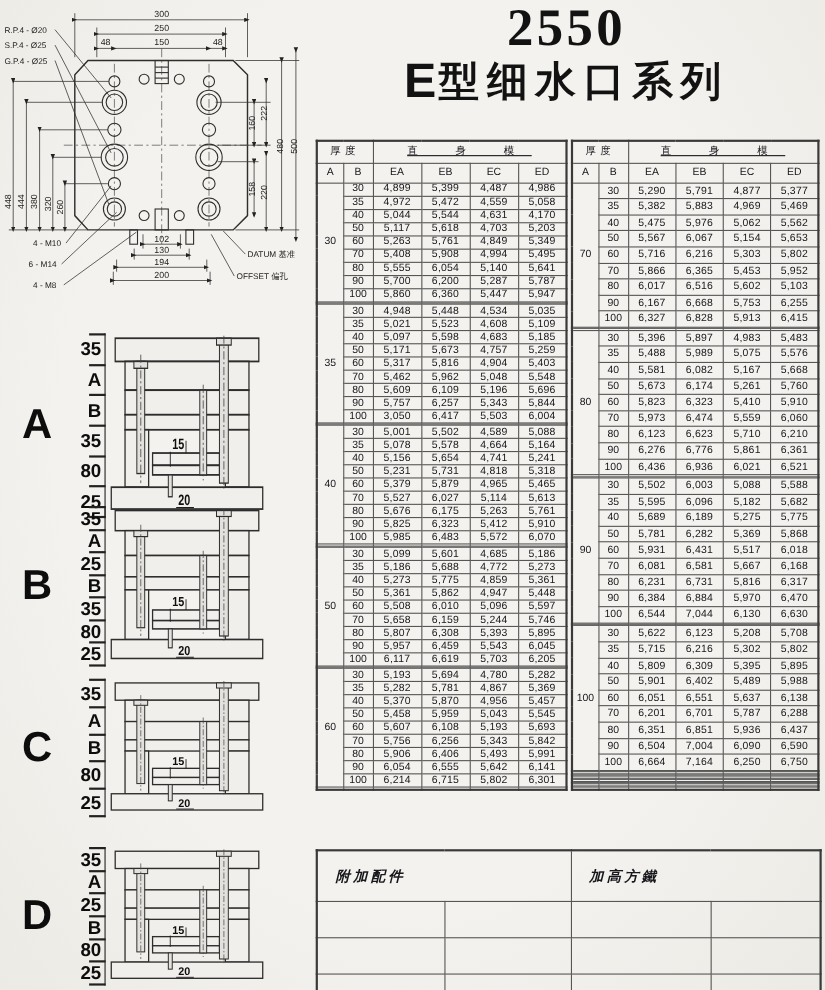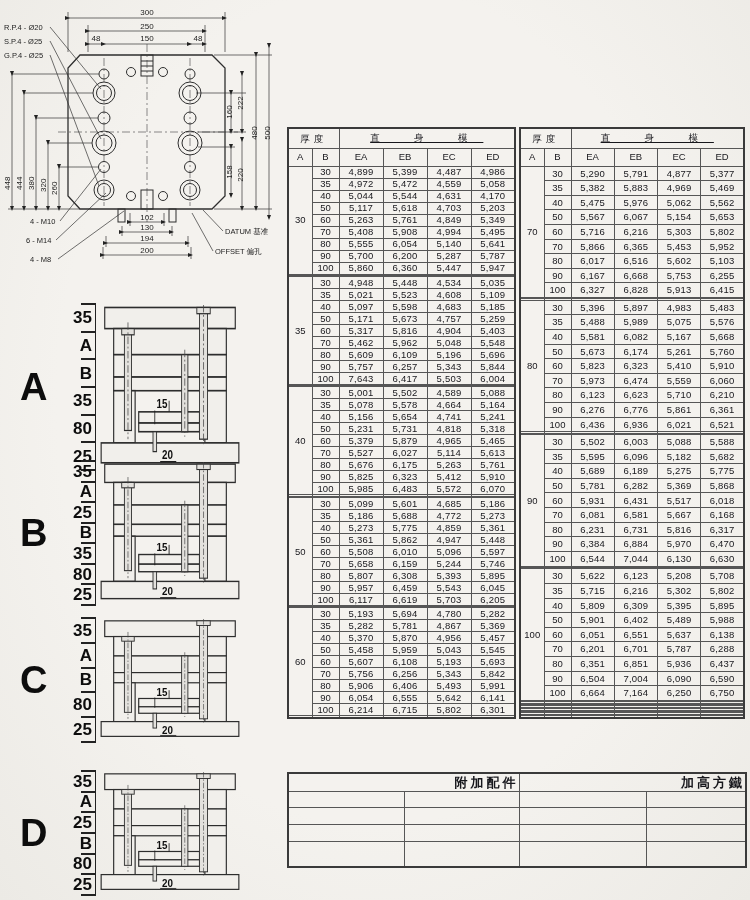--- a/index.html
+++ b/index.html
@@ -12,21 +12,21 @@
   .series{font-size:37px;font-weight:700;letter-spacing:7px;line-height:1.05;color:#121212;white-space:nowrap;}
   .series .series-e{font-size:44px;font-weight:800;letter-spacing:2px;vertical-align:-2px;font-family:"Liberation Sans",sans-serif;}
   
   .ptable{position:absolute;top:127px;border-collapse:collapse;table-layout:fixed;border:2px solid #3a3a3a;}
   #price-table-left{left:287px;width:229px;height:592px;}
   #price-table-right{left:519px;width:226px;height:592px;}
   .ptable td,.ptable th{border:1px solid #565656;padding:0;text-align:center;vertical-align:middle;
       font-size:9.5px;line-height:1;color:#17171c;font-weight:400;overflow:hidden;white-space:nowrap;}
   .ptable tr.hrow1{height:20px;}
   .ptable tr.hrow2{height:18px;}
-  .th-thk{font-size:13.5px;font-weight:600;letter-spacing:4px;font-family:Liberation Sans, sans-serif;}
+  .th-thk{font-size:13.5px;font-weight:600;letter-spacing:4px;font-family:Liberation Serif, serif;}
   .th-mold{font-size:13.5px;font-weight:600;letter-spacing:16px;padding-left:14px;font-family:"Liberation Serif",serif;text-decoration:underline;}
   .th-col{font-size:11.5px;font-weight:400;}
   .a-cell{font-size:10px;}
   .b-cell{font-size:9.5px;}
   .num-cell{font-size:9.5px;letter-spacing:0.2px;}
   col.col-a{width:24px;} col.col-b{width:27px;}
   
   .diagram{position:absolute;left:8px;width:252px;}
   #diagram-0{top:303px;height:168px;}
   #diagram-1{top:460px;height:146px;}
@@ -34,21 +34,21 @@
   #diagram-3{top:770px;height:126px;}
   .dletter{position:absolute;left:12px;top:50%;transform:translateY(-50%);font-size:38px;font-weight:800;color:#0d0d0d;}
   .dim-col{position:absolute;left:46px;top:0;bottom:0;width:38px;display:flex;flex-direction:column;
            justify-content:space-between;align-items:flex-end;border-right:1.5px solid #222;padding-right:3px;}
   .dim-label{font-size:17px;font-weight:700;line-height:1;color:#0d0d0d;}
   .dim-tick{width:15px;height:2px;background:#222;margin-right:-4px;}
   .dsvg{position:absolute;left:86px;right:14px;top:2px;bottom:2px;}
   .dsvg svg{width:100%;height:100%;display:block;}
   
   .acc{position:absolute;left:287px;top:772px;width:458px;height:96px;border-collapse:collapse;table-layout:fixed;border:2px solid #3a3a3a;}
-  .acc td{border:1px solid #565656;padding:0;text-align:right;vertical-align:middle;font-size:11px;line-height:1;color:#17171c;}
+  .acc td{border:1px solid #565656;padding:16px;text-align:left;vertical-align:middle;font-size:11px;line-height:1;color:#17171c;font-style:italic;}
   .acc tr.acc-h{height:18px;}
   .acc .acc-head{font-size:13px;font-weight:600;letter-spacing:3px;font-family:"Liberation Serif",serif;}
   .acc .acc-cjk{font-size:11px;font-family:"Liberation Serif",serif;}
   .acc .acc-num{font-size:13px;font-family:"Liberation Serif",serif;}
   
   #tech-drawing{position:absolute;left:0;top:0;}
   .dline{stroke:#2e2e2e;stroke-width:1.3;fill:none;}
   .hline{stroke:#2e2e2e;stroke-width:1;fill:none;}
   .cline{stroke:#5a5a5a;stroke-width:0.7;fill:none;stroke-dasharray:8 3 2 3;}
   .mline{stroke:#333;stroke-width:0.7;fill:none;}
@@ -196,20 +196,24 @@
       <line class="mline" x1="56" y1="240" x2="106" y2="193"></line>
       <text class="ltext" x="30" y="262">4 - M8</text>
       <line class="mline" x1="58" y1="259" x2="124" y2="211"></line>
       <text class="ltext" x="225" y="234">DATUM 基准</text>
       <line class="mline" x1="223" y1="231" x2="203" y2="210"></line>
       <text class="ltext" x="215" y="254">OFFSET 偏孔</text>
       <line class="mline" x1="213" y1="251" x2="192" y2="213"></line>
     </g>
   </svg>
 
+  <div class="title-block">
+    <div class="model">2550</div>
+    <div class="series"><span class="series-e">E</span><span>型细水口系列</span></div>
+  </div>
 
   <table id="price-table-left" class="ptable">
       <colgroup>
         <col class="col-a">
         <col class="col-b">
         <col class="col-e">
         <col class="col-e">
         <col class="col-e">
         <col class="col-e">
       </colgroup>
@@ -358,21 +362,21 @@
         </tr>
         <tr>
           <td class="b-cell">90</td>
           <td class="num-cell">5,757</td>
           <td class="num-cell">6,257</td>
           <td class="num-cell">5,343</td>
           <td class="num-cell">5,844</td>
         </tr>
         <tr>
           <td class="b-cell">100</td>
-          <td class="num-cell">7,643</td>
+          <td class="num-cell">3,050</td>
           <td class="num-cell">6,417</td>
           <td class="num-cell">5,503</td>
           <td class="num-cell">6,004</td>
         </tr>
         <tr>
           <td></td>
           <td></td>
           <td></td>
           <td></td>
           <td></td>

